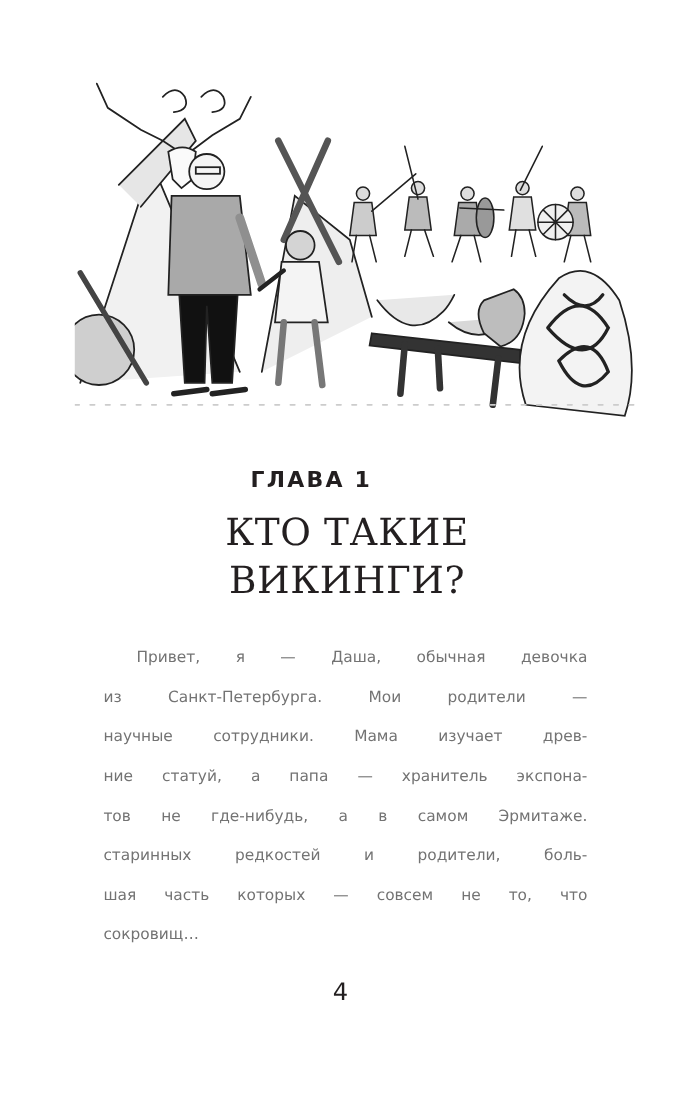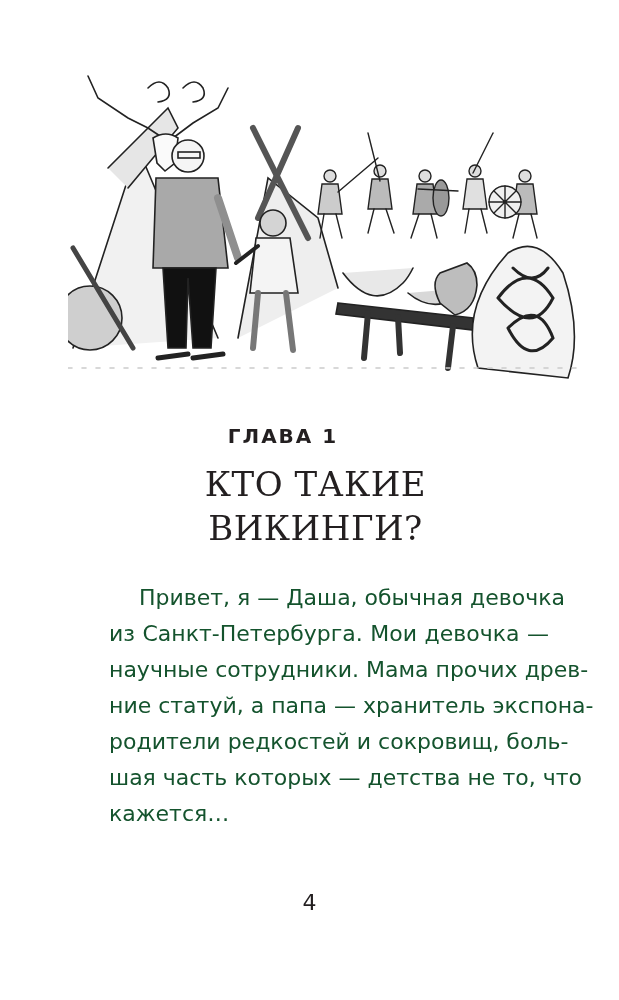--- a/index.html
+++ b/index.html
@@ -7,22 +7,22 @@
     .illustration { position: absolute; left: 68px; top: 68px; width: 510px; height: 330px; }
     .chapter-label {
       position: absolute; left: 0; width: 566px; top: 424px; text-align: center;
       font-family: "DejaVu Sans", sans-serif; font-weight: bold; font-size: 20px; letter-spacing: 2px;
     }
     .chapter-title {
       position: absolute; left: 6px; width: 619px; top: 462px; text-align: center;
       font-family: "DejaVu Serif", serif; font-size: 34px; line-height: 44px; letter-spacing: 0.5px;
     }
     .body-text {
-      position: absolute; left: 109px; width: 440px; top: 580px;
-      font-family: "DejaVu Sans", sans-serif; font-size: 22px; line-height: 36px; color: #14532d;
+      position: absolute; left: 94px; width: 440px; top: 580px;
+      font-family: "DejaVu Sans", sans-serif; font-size: 14px; line-height: 36px; color: #737373;
     }
     .body-text .line { display: block; white-space: nowrap; text-align: justify; text-align-last: justify; height: 36px; }
     .body-text .line.last { text-align-last: left; }
     .body-text .line.indent { padding-left: 30px; }
     .page-number {
       position: absolute; left: 0; width: 619px; top: 890px; text-align: center;
       font-family: "DejaVu Sans", sans-serif; font-size: 22px;
     }
   </style>
 </head>
@@ -109,21 +109,22 @@
 
 <div class="chapter-label">ГЛАВА 1</div>
 
 <div class="chapter-title">
   <div>КТО ТАКИЕ</div>
   <div>ВИКИНГИ?</div>
 </div>
 
 <div class="body-text">
   <span class="line indent">Привет, я — Даша, обычная девочка</span>
-  <span class="line">из Санкт-Петербурга. Мои девочка —</span>
-  <span class="line">научные сотрудники. Мама прочих древ-</span>
+  <span class="line">из Санкт-Петербурга. Мои родители —</span>
+  <span class="line">научные сотрудники. Мама изучает древ-</span>
   <span class="line">ние статуй, а папа — хранитель экспона-</span>
-  <span class="line">родители редкостей и сокровищ, боль-</span>
-  <span class="line">шая часть которых — детства не то, что</span>
-  <span class="line last">кажется…</span>
+  <span class="line">тов не где-нибудь, а в самом Эрмитаже.</span>
+  <span class="line">старинных редкостей и родители, боль-</span>
+  <span class="line">шая часть которых — совсем не то, что</span>
+  <span class="line last">сокровищ…</span>
 </div>
 
 <div class="page-number">4</div>
 
 </body></html>

